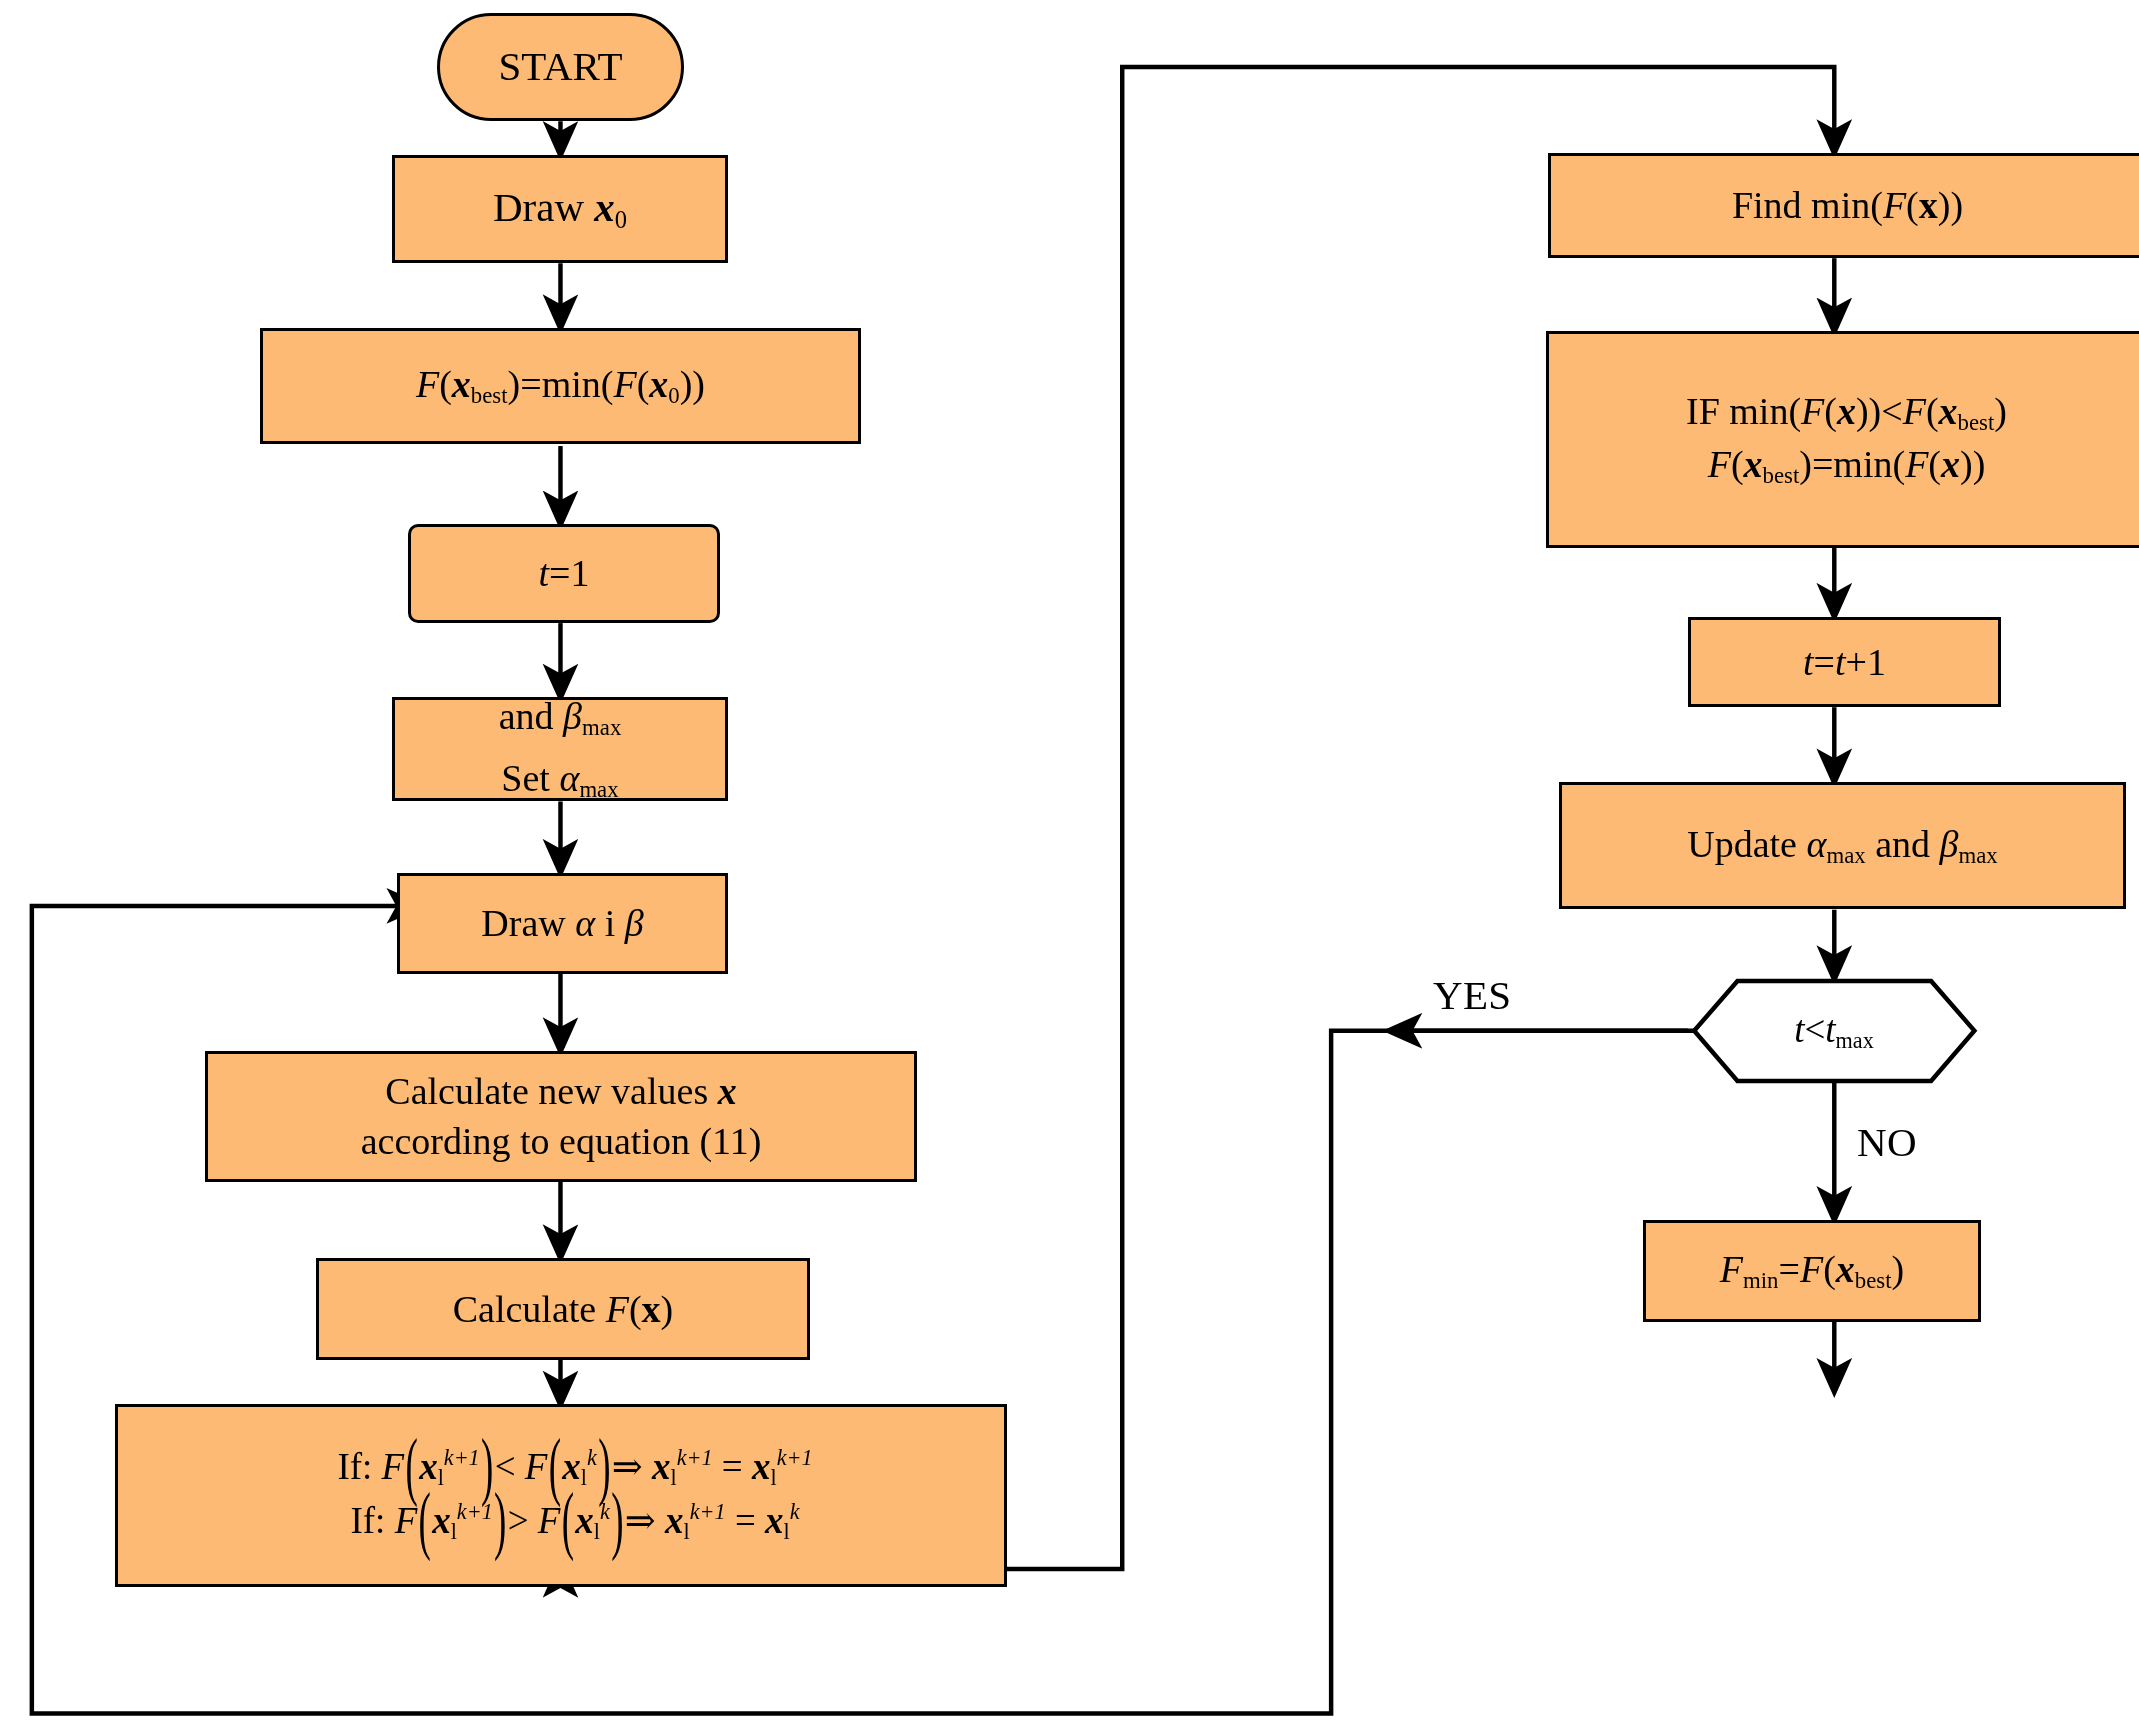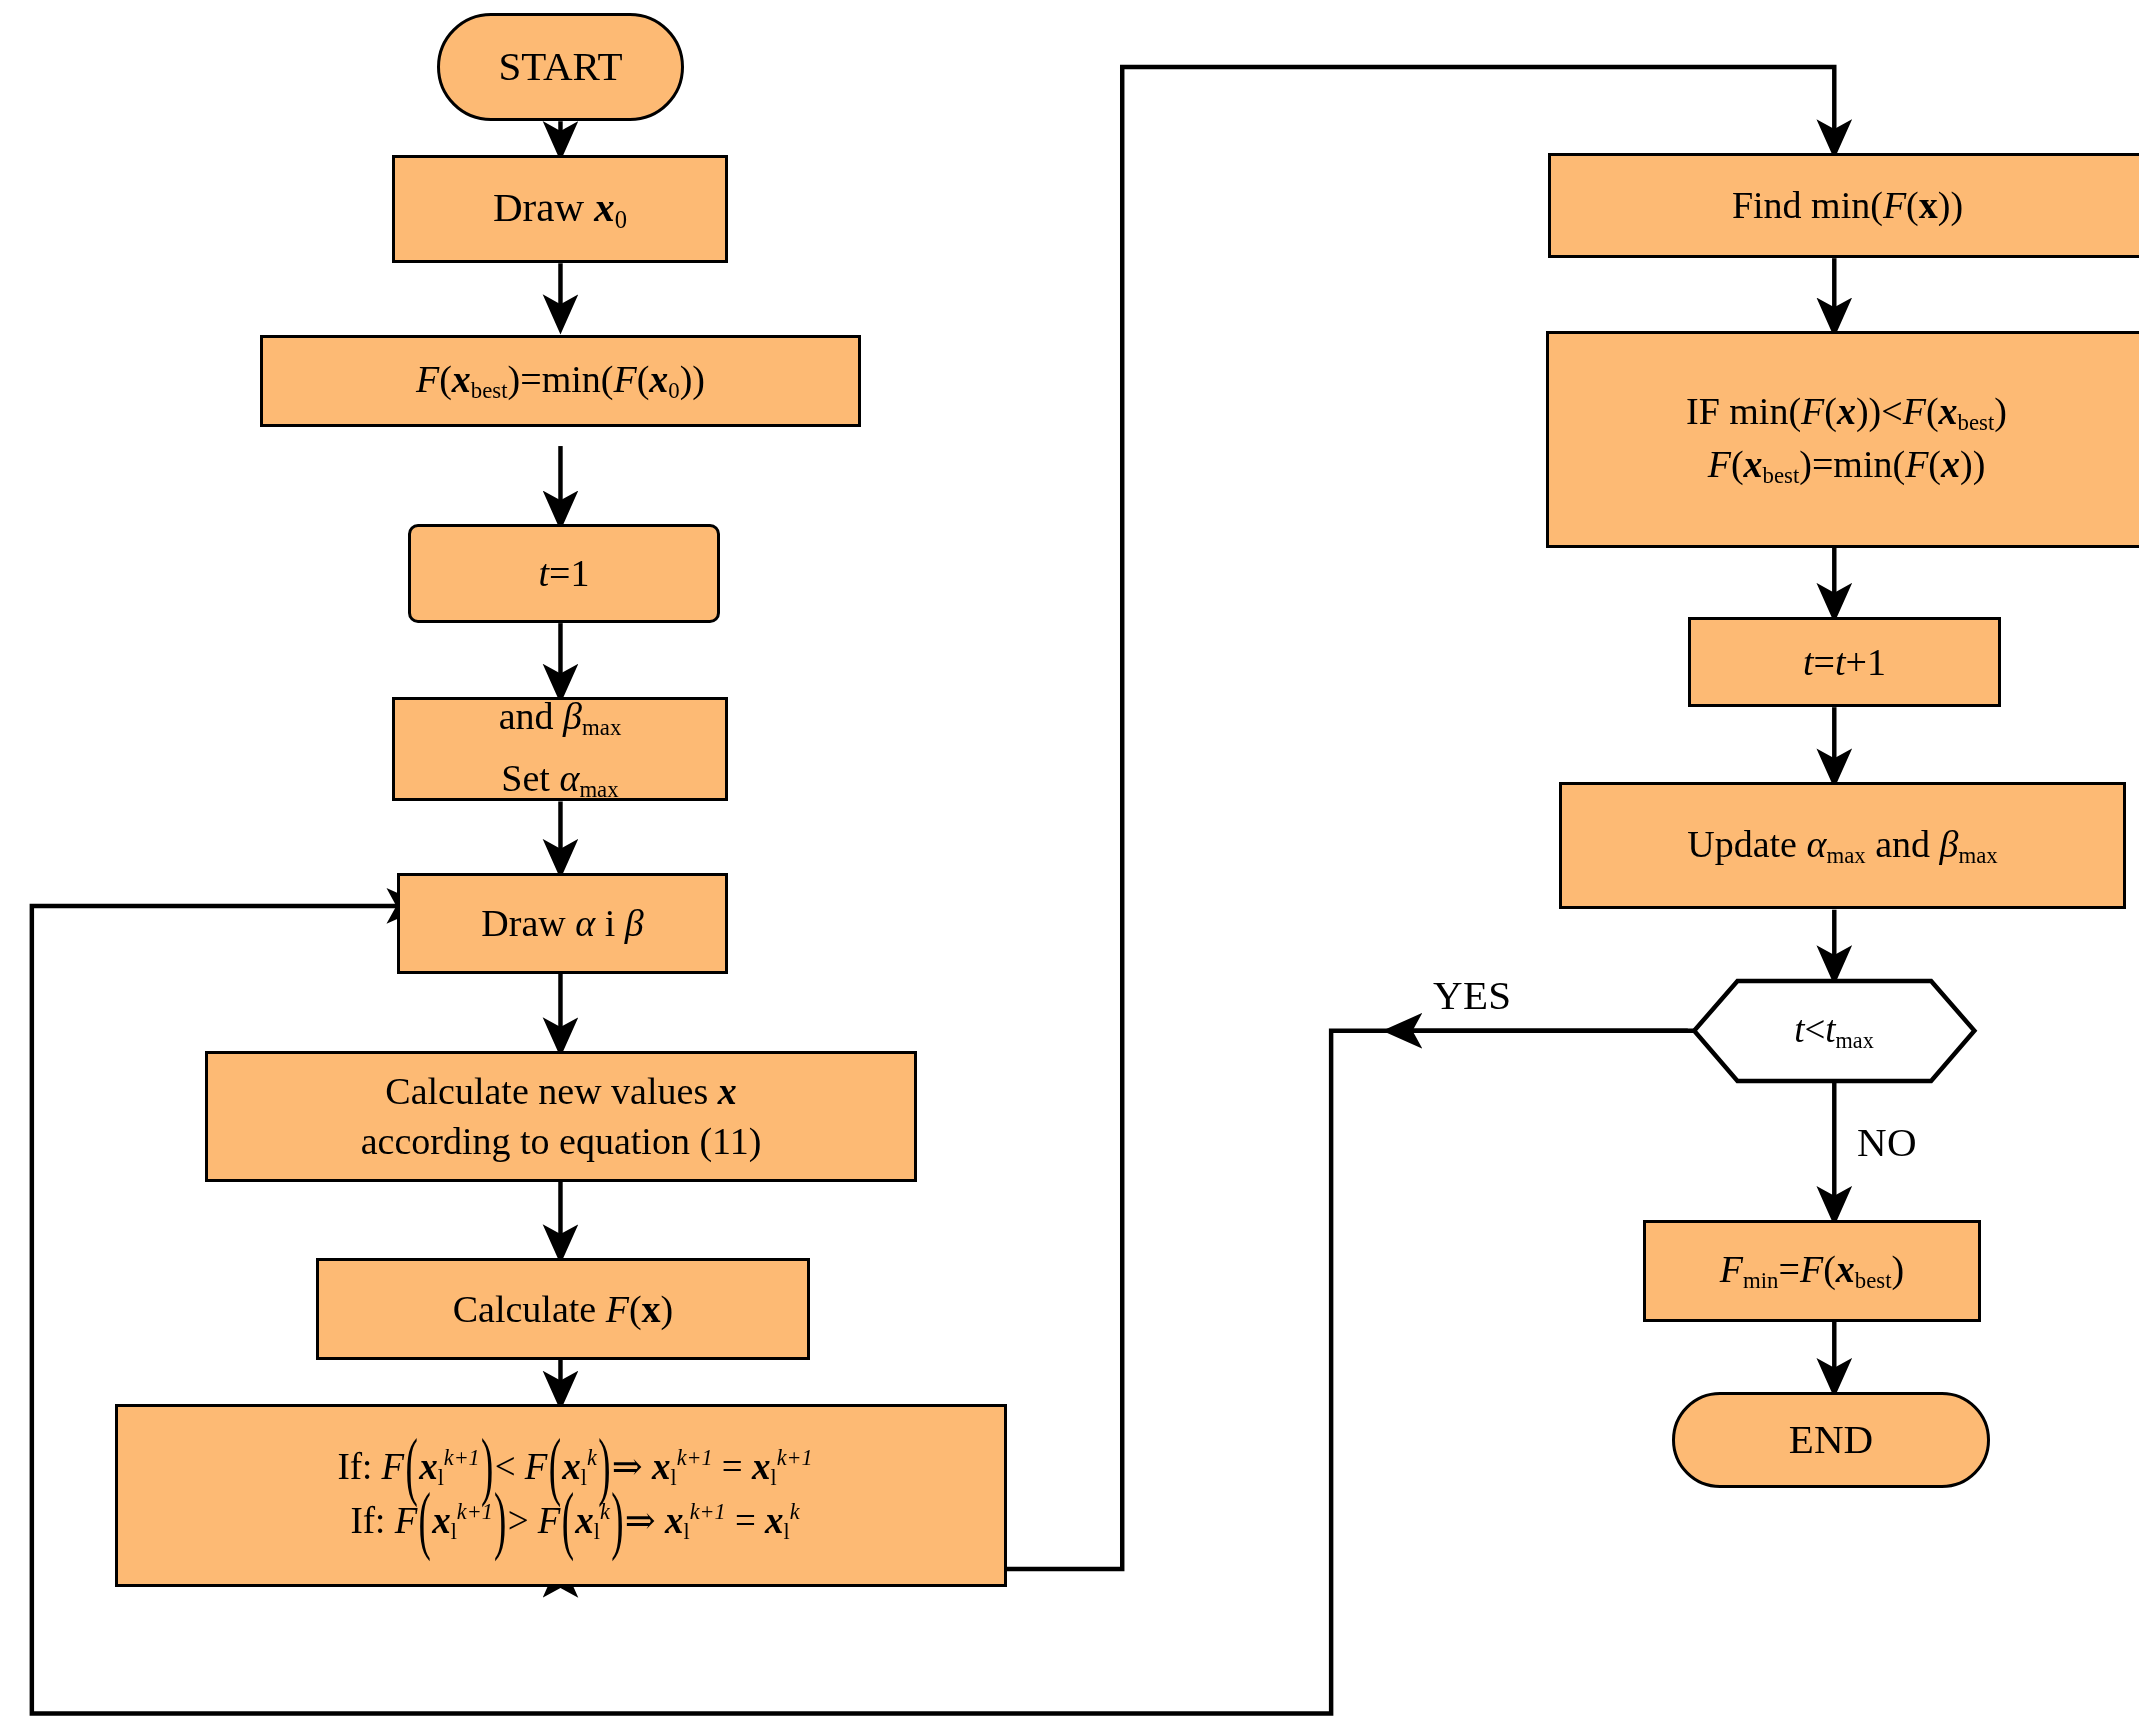--- a/index.html
+++ b/index.html
@@ -107,21 +107,21 @@
   </svg>
 
   <div class="node term" style="left:437px;top:12.7px;width:247px;height:108px;">
     <span class="label f4">START</span>
   </div>
 
   <div class="node" style="left:392px;top:155px;width:336px;height:108px;">
     <span class="label f4">Draw&nbsp;<b class="bv">x</b><sub>0</sub></span>
   </div>
 
-  <div class="node" style="left:260px;top:328px;width:601px;height:92px;margin-top:7px;">
+  <div class="node" style="left:260px;top:328px;width:601px;height:116px;">
     <span class="label f2"><i class="v">F</i>(<b class="bv">x</b><sub>best</sub>)=min(<i class="v">F</i>(<b class="bv">x</b><sub>0</sub>))</span>
   </div>
 
   <div class="node" style="left:408px;top:524px;width:312px;height:99px;border-radius:10px;">
     <span class="label f2"><i class="v">t</i>=1</span>
   </div>
 
   <div class="node" style="left:392px;top:697px;width:336px;height:104px;">
     <span class="stack">
       <span class="row f2">and <i class="v">β</i><sub>max</sub></span>
@@ -171,21 +171,18 @@
   </div>
 
   <div class="hexText" style="left:1694px;top:981px;width:280px;height:100px;">
     <span><i class="v">t</i>&lt;<i class="v">t</i><sub>max</sub></span>
   </div>
 
   <div class="node" style="left:1643px;top:1220px;width:338px;height:102px;">
     <span class="label f2"><i class="v">F</i><sub>min</sub>=<i class="v">F</i>(<b class="bv">x</b><sub>best</sub>)</span>
   </div>
 
-  <div class="node term" style="left:1672px;top:1392px;width:318px;height:96px;">
-    <span class="label f4">END</span>
-  </div>
 
   <span class="sideLabel" style="left:1433px;top:971px;">YES</span>
   <span class="sideLabel" style="left:1857px;top:1118px;">NO</span>
 
 </div>
 
 
 </body></html>

